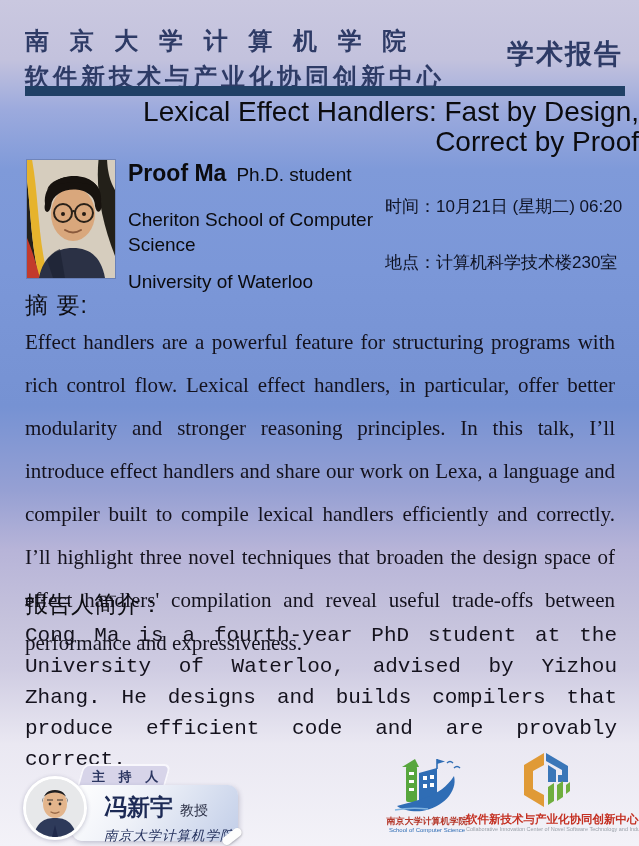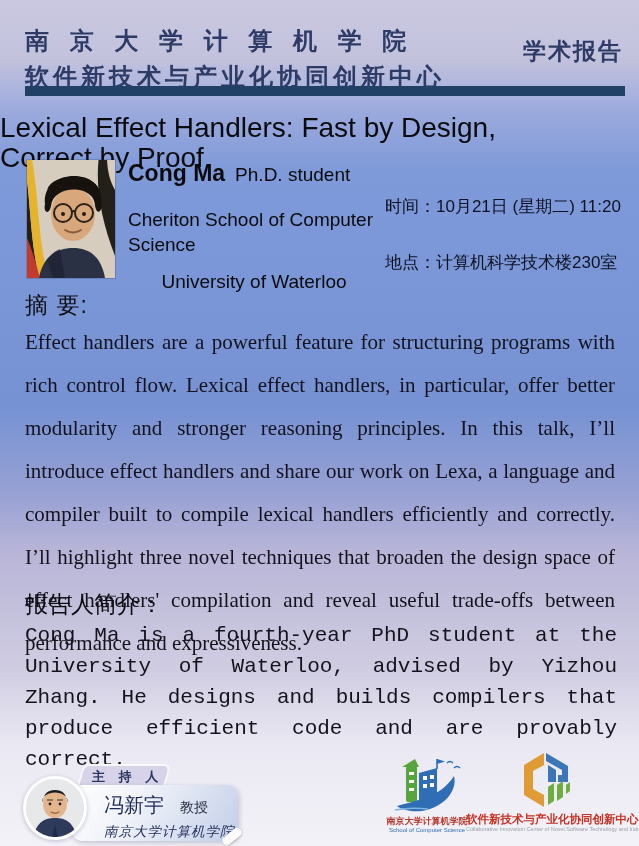--- a/index.html
+++ b/index.html
@@ -8,33 +8,33 @@
     font-family:"Liberation Sans", sans-serif;
     background:linear-gradient(180deg,
       #cac8e0 0%, #c3c2dd 7%, #9caadd 13%, #7f9ad9 20%, #7b97d8 32%,
       #7692d3 48%, #96a0d3 58%, #b7b4d8 65%, #c5c2dc 73%, #cfcce2 79%,
       #eae8f2 88%, #f3f2f8 100%);
   }
   
   .org { position:absolute; left:25px; top:25px; color:#2e3b66; font-weight:bold; }
   .org-line1 { font-size:24px; letter-spacing:7px; white-space:nowrap; }
   .org-line2 { font-size:24px; letter-spacing:4px; margin-top:4px; white-space:nowrap; }
-  .badge { position:absolute; right:16px; top:36px; font-size:23px; font-weight:bold; color:#2e3b66; letter-spacing:2px; }
+  .badge { position:absolute; right:16px; top:36px; font-size:27px; font-weight:bold; color:#2e3b66; letter-spacing:2px; }
   .divider { position:absolute; left:25px; top:86px; width:600px; height:10px; background:#204066; }
   
-  .title { position:absolute; left:0; right:0; top:97px; text-align:left; color:#0b0b0e; font-size:28px; line-height:30px; font-weight:normal;margin-top:16px; }
+  .title { position:absolute; left:0; right:0; top:97px; text-align:right; color:#0b0b0e; font-size:28px; line-height:30px; font-weight:normal; }
   
   .photo { position:absolute; left:27px; top:160px; width:88px; height:118px; box-shadow:0 0 0 1px rgba(0,0,0,.15); }
   .photo svg { display:block; }
   .speaker-info { position:absolute; left:128px; top:160px; width:252px; color:#0b0b0e; }
   .name-row { white-space:nowrap; }
   .speaker-name { font-size:23px; font-weight:bold; }
   .speaker-degree { font-size:19px; margin-left:10px; }
   .affil1 { margin-top:20px; font-size:19px; line-height:25px; }
-  .affil2 { margin-top:14px; font-size:19px;text-align:center; }
+  .affil2 { margin-top:14px; font-size:19px; }
   .when-where { position:absolute; left:385px; top:195px; width:250px; font-size:17px; color:#0e1222; }
   .ww-row { white-space:nowrap; }
   .ww-row.loc { margin-top:33px; }
   
   .sec-heading { position:absolute; left:25px; font-size:23px; color:#0d0d12; }
   .abstract-heading { top:290px; letter-spacing:1px; }
   .abstract-body { position:absolute; left:25px; top:321px; width:590px;
     font-family:"Liberation Serif", serif; font-size:21px; line-height:43px;
     text-align:justify; color:#14121d; }
   .bio-heading { top:589px; }
@@ -44,22 +44,22 @@
   
   .host-tab { position:absolute; left:80px; top:764px; width:84px; height:22px;
     background:#d7d4e9; border:2px solid #f8f7fc; border-bottom:none;
     border-radius:7px 7px 0 0; transform:skewX(-16deg); z-index:1; }
   .host-tab-label { position:absolute; left:92px; top:768px; font-size:13px; font-weight:bold;
     color:#2a3560; letter-spacing:5px; z-index:2; }
   .host-card { position:absolute; left:72px; top:785px; width:166px; height:56px;
     border-radius:10px; background:linear-gradient(125deg,#ffffff 0%,#eef1f8 40%,#c2cee8 100%);
     box-shadow:1px 2px 5px rgba(80,80,120,.3); z-index:2; }
   .host-name-row { margin:7px 0 0 32px; white-space:nowrap; }
-  .host-name { font-size:20px; font-weight:normal; color:#1c2a55; }
-  .host-title { font-size:14px; color:#2a2f45; font-family:"DejaVu Serif", serif; margin-left:16px; }
+  .host-name { font-size:23px; font-weight:bold; color:#1c2a55; }
+  .host-title { font-size:14px; color:#2a2f45; font-family:"DejaVu Serif", serif; margin-left:7px; }
   .host-affil { margin:4px 0 0 32px; font-size:13.5px; color:#23305c;
     font-family:"DejaVu Serif", serif; font-style:italic; letter-spacing:1px; }
   .pencil { position:absolute; right:-5px; bottom:0px; width:22px; height:9px; background:#fdfdfd;
     border-radius:5px; transform:rotate(-38deg); box-shadow:0 1px 2px rgba(0,0,0,.2); }
   .host-photo { position:absolute; left:23px; top:776px; width:58px; height:58px; border-radius:50%;
     border:3px solid #ffffff; overflow:hidden; background:#e7e8ea;
     box-shadow:0 1px 4px rgba(60,60,100,.3); z-index:3; }
   
   .school-logo { position:absolute; left:379px; top:756px; width:96px; text-align:center; }
   .school-cn { font-size:9px; font-weight:bold; color:#b5392c; line-height:10px; white-space:nowrap; }
@@ -103,29 +103,29 @@
       <circle cx="36" cy="54" r="2" fill="#241a12"></circle>
       <circle cx="57" cy="54" r="2" fill="#241a12"></circle>
       <path d="M38,70 Q46,75 54,70" fill="none" stroke="#8a5a3c" stroke-width="2" stroke-linecap="round"></path>
       <path d="M12,118 C16,96 30,88 46,88 C62,88 74,96 78,118 Z" fill="#2b3145"></path>
       <path d="M20,100 C24,94 28,91 33,89 L38,118 L26,118 Z" fill="#1d2233" opacity=".7"></path>
     </svg>
   </div>
 
   <div class="speaker-info">
     <div class="name-row">
-      <span class="speaker-name">Cong Ma</span><span class="speaker-degree">Ph.D. student</span>
+      <span class="speaker-name">Proof Ma</span><span class="speaker-degree">Ph.D. student</span>
     </div>
     <div class="affil1">Cheriton School of Computer Science</div>
     <div class="affil2">University of Waterloo</div>
   </div>
 
   <div class="when-where">
     <div class="ww-row">
-      <span>时间：</span><span>10月21日 (星期二) 11:20</span>
+      <span>时间：</span><span>10月21日 (星期二) 06:20</span>
     </div>
     <div class="ww-row loc">
       <span>地点：</span><span>计算机科学技术楼230室</span>
     </div>
   </div>
 
   <div class="sec-heading abstract-heading">摘 要:</div>
   <div class="abstract-body">Effect handlers are a powerful feature for structuring programs with rich control flow. Lexical effect handlers, in particular, offer better modularity and stronger reasoning principles. In this talk, I’ll introduce effect handlers and share our work on Lexa, a language and compiler built to compile lexical handlers efficiently and correctly. I’ll highlight three novel techniques that broaden the design space of effect handlers' compilation and reveal useful trade-offs between performance and expressiveness.</div>
 
   <div class="sec-heading bio-heading">报告人简介：</div>

